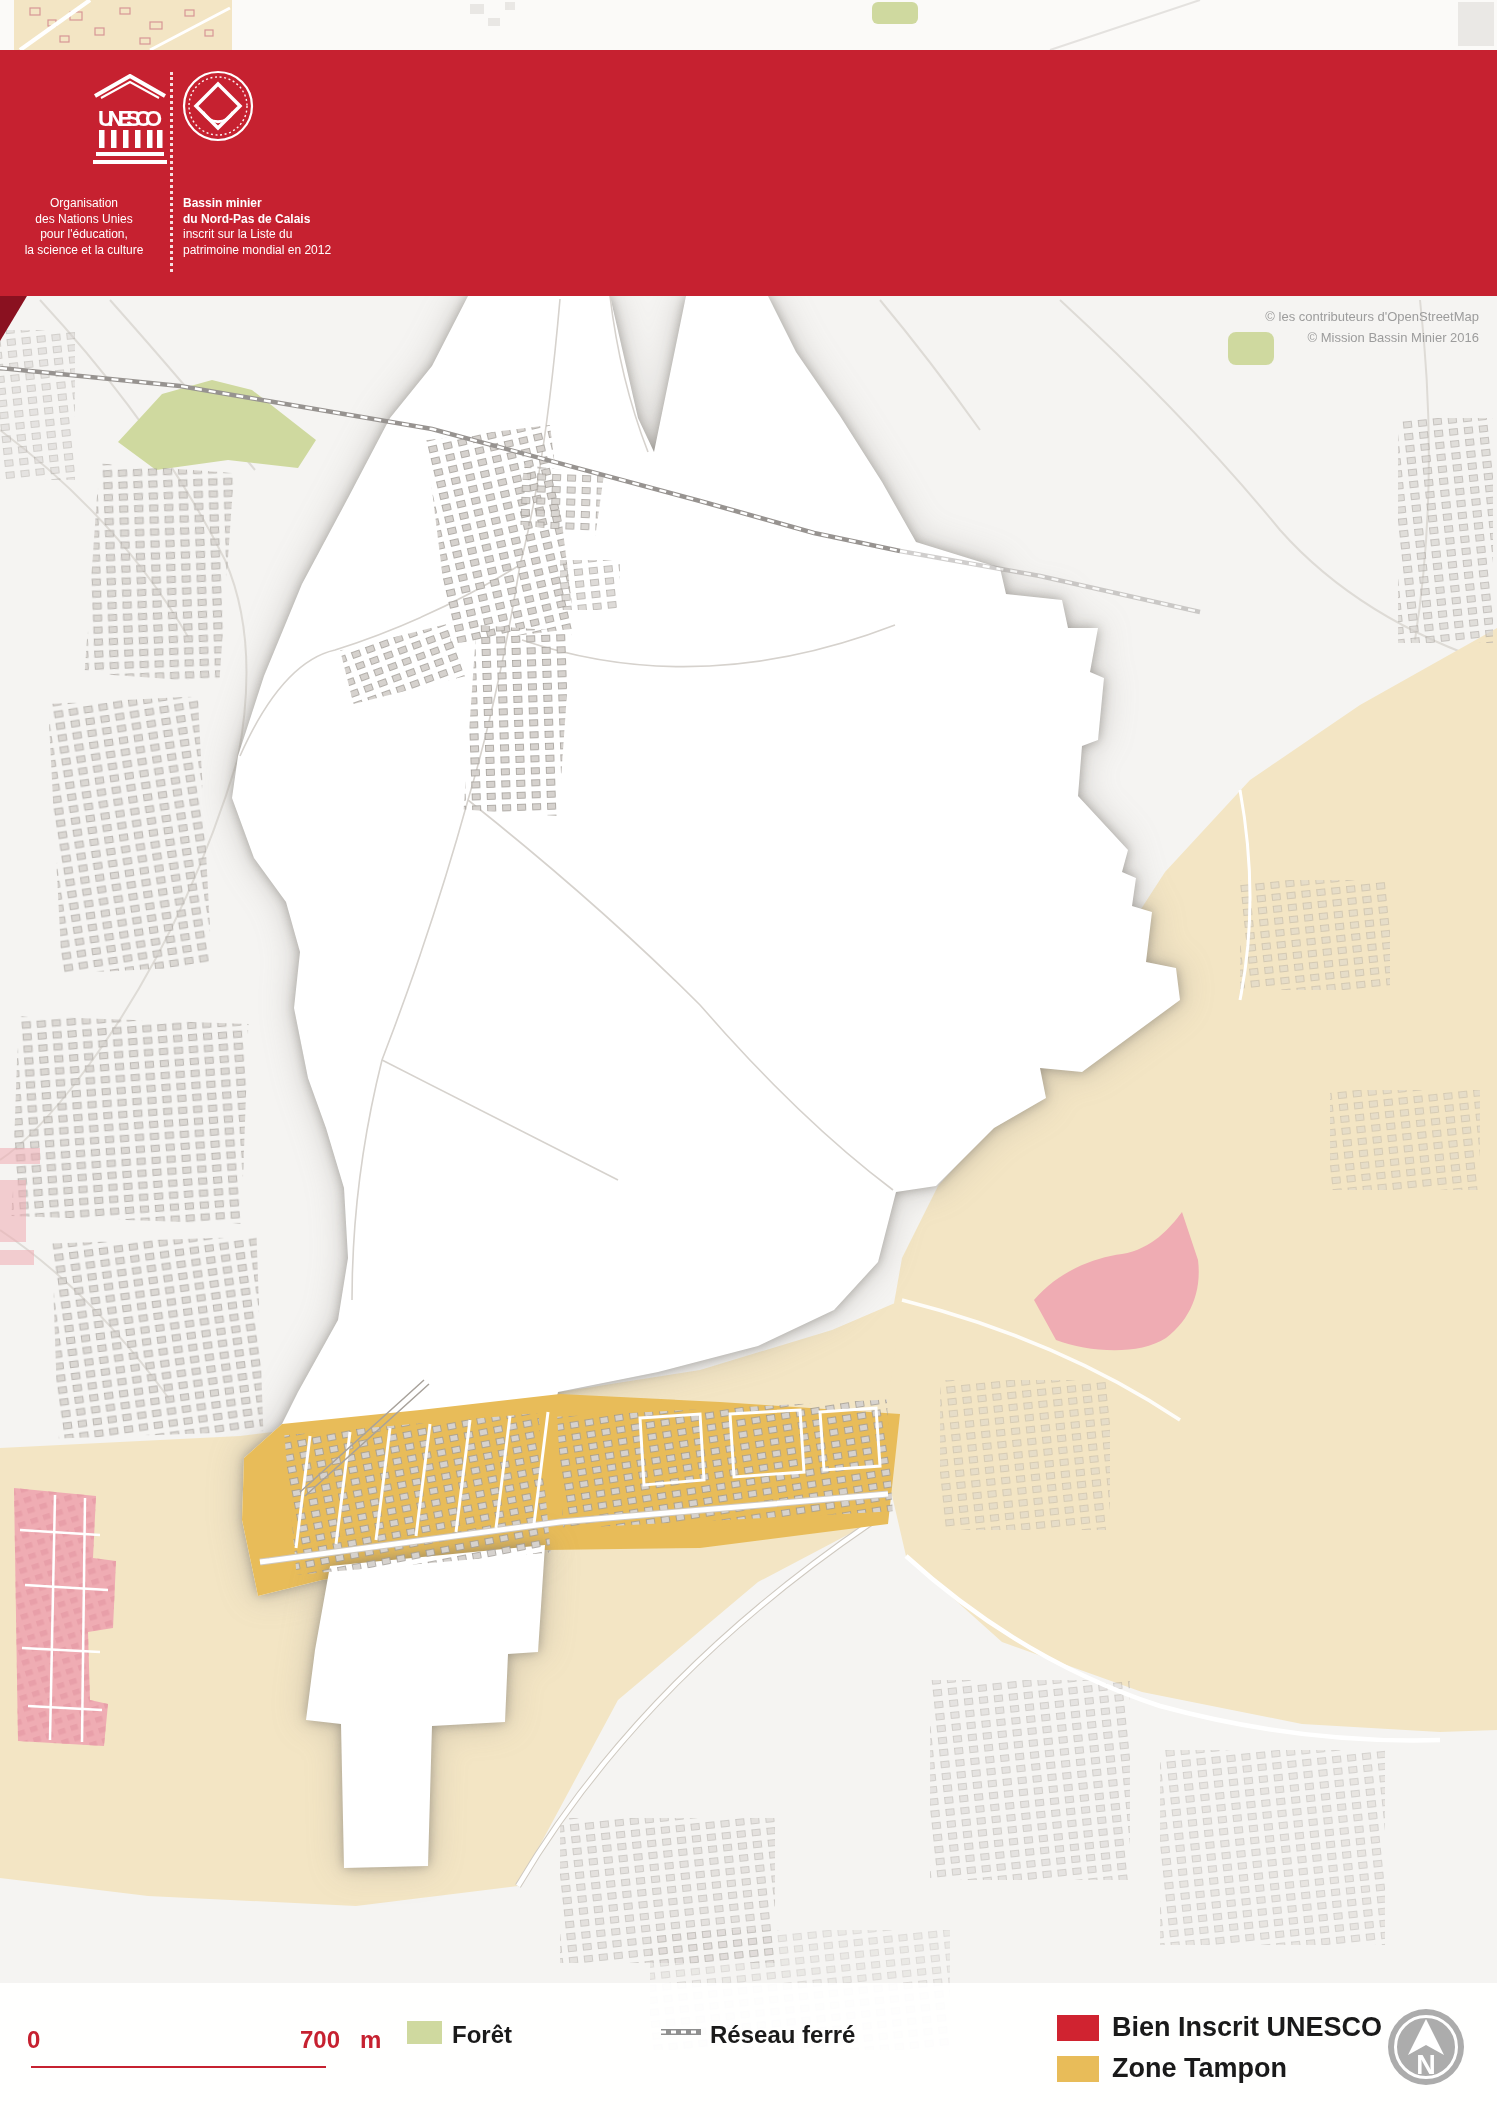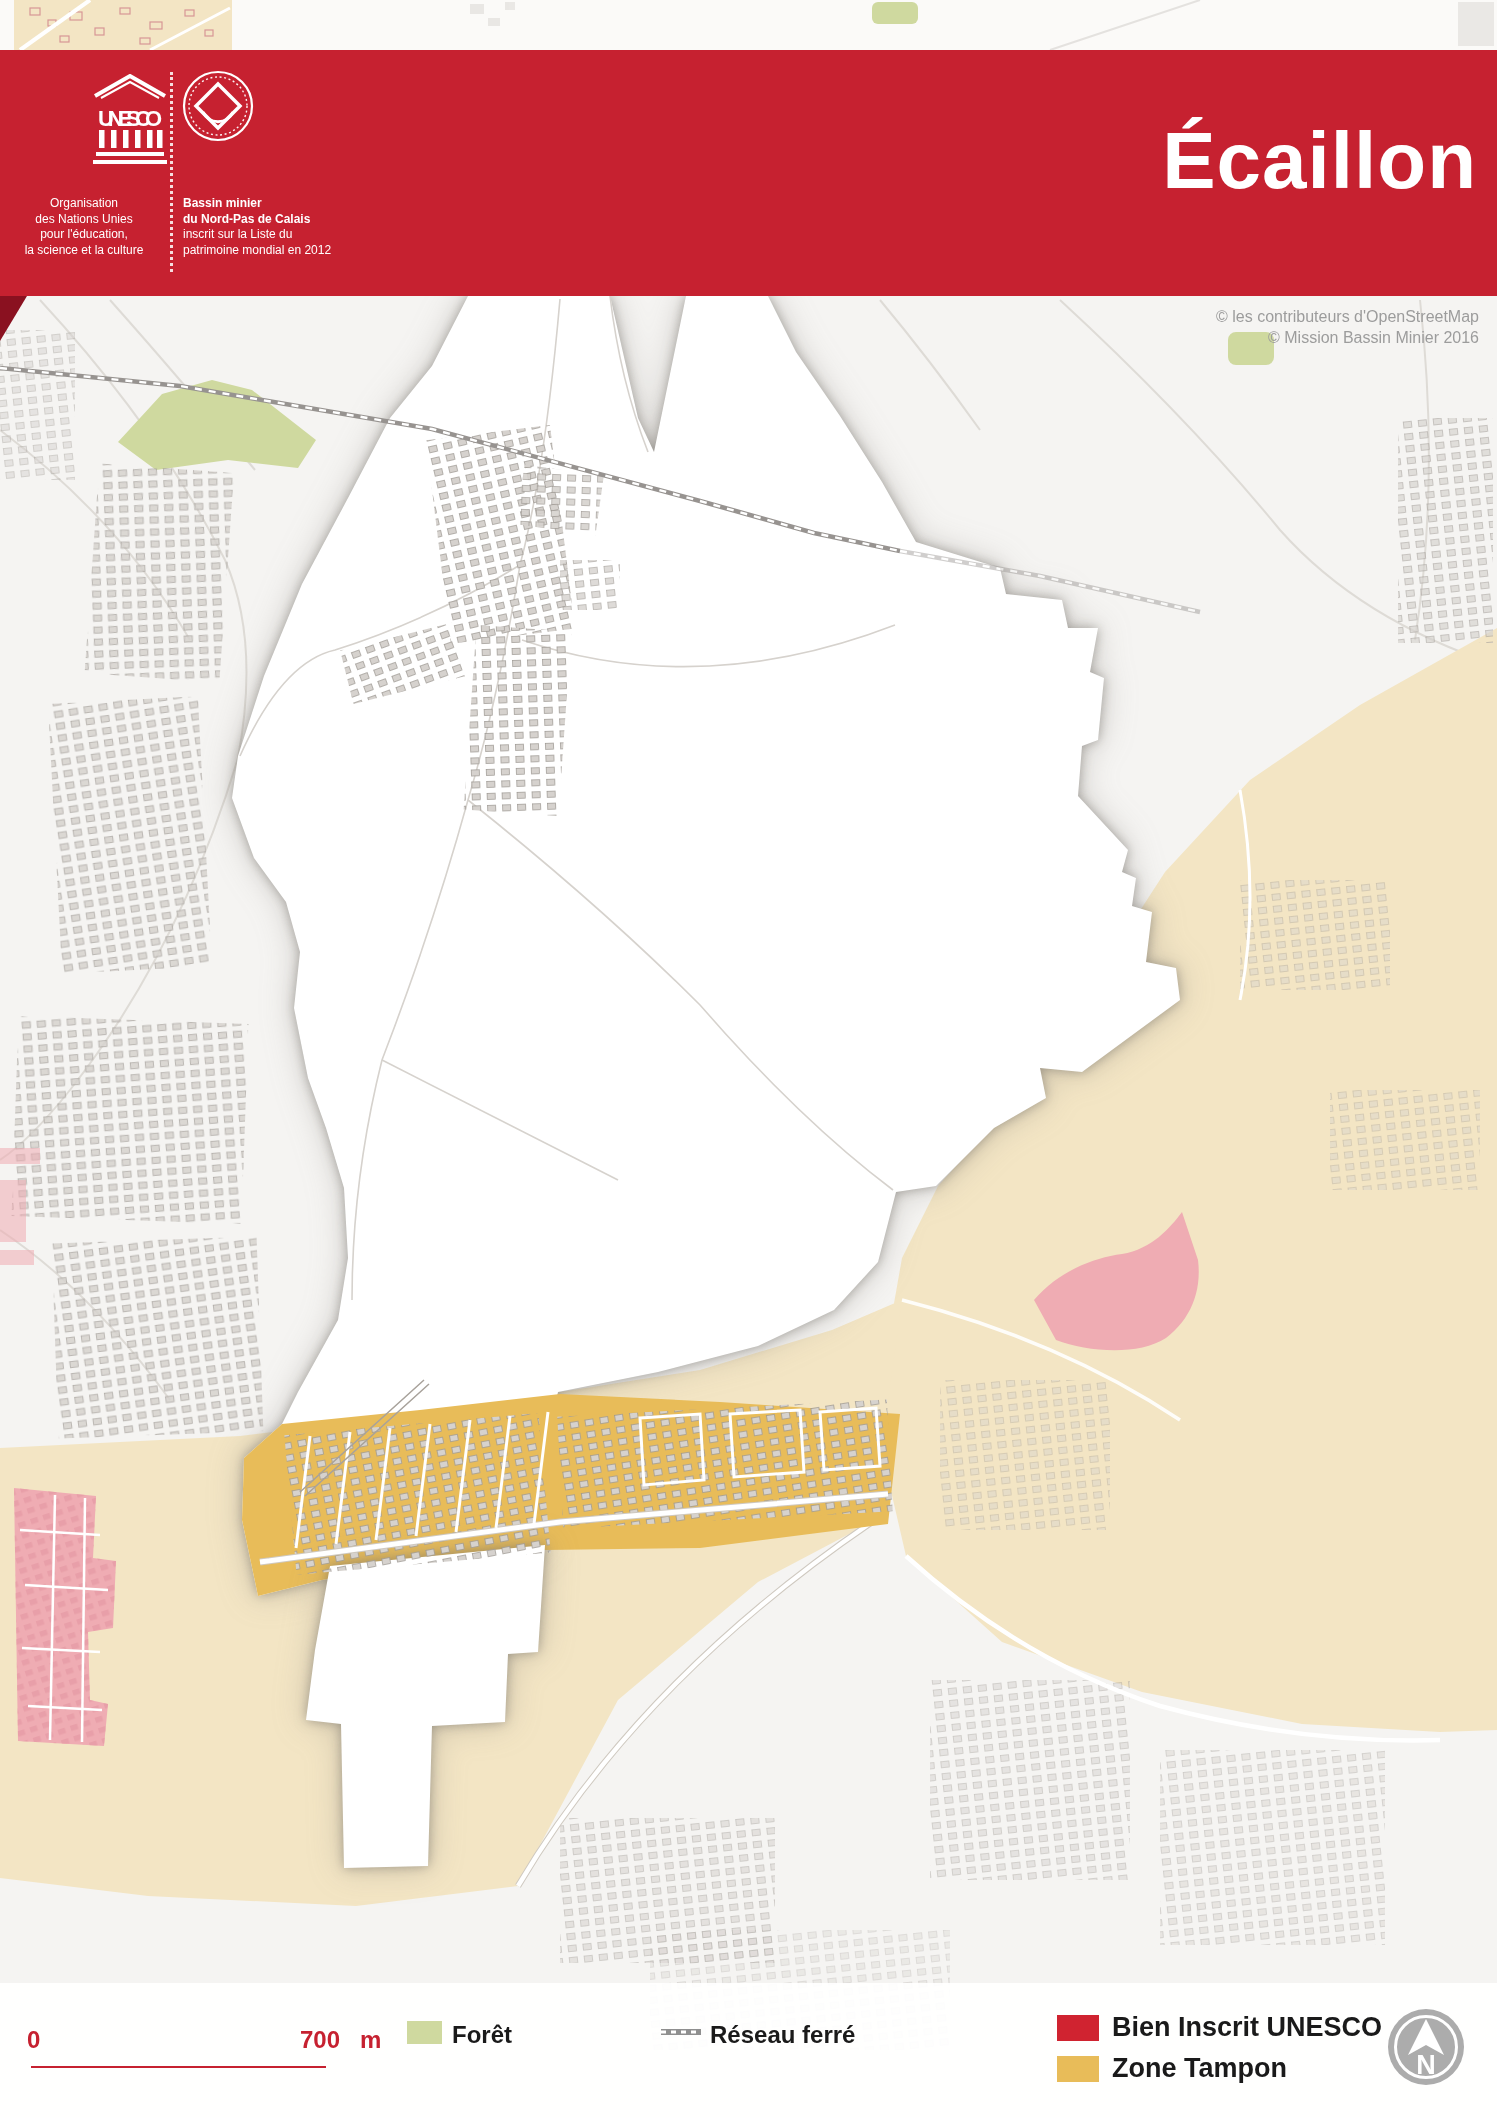--- a/index.html
+++ b/index.html
@@ -36,21 +36,21 @@
   .road-faint{stroke:var(--c-road);fill:none;}
   .road-white{stroke:#ffffff;fill:none;}
   .road-casing{stroke:#CFC9C0;fill:none;}
   .rail-base{stroke:var(--c-rail);fill:none;}
   .rail-dash{stroke:#ffffff;fill:none;stroke-dasharray:7 7;}
   .bld-rect{fill:var(--c-building);stroke:var(--c-building_stroke);stroke-width:.7;}
   .pink{fill:var(--c-bien_inscrit_muted);}
   .notch{fill:var(--c-fold_red);}
 
   .credits{position:absolute;right:18px;top:306px;text-align:right;z-index:4;
-           font-size:16px;line-height:21px;color:var(--c-credit_gray);}
+           font-size:13px;line-height:21px;color:var(--c-credit_gray);}
 
   
   .legend-label{position:absolute;font-weight:700;color:var(--c-legend_text);z-index:6;white-space:nowrap;}
   .sm{font-size:24px;}
   .lg{font-size:27px;}
   .swatch{position:absolute;z-index:6;}
   .scale-zero,.scale-dist,.scale-unit{position:absolute;z-index:6;font-size:24px;font-weight:600;
            color:var(--c-scale_red);}
   .scale-line{position:absolute;left:31px;top:2066px;width:295px;border-top:2px solid var(--c-scale_red);z-index:6;}
 </style>
@@ -254,21 +254,20 @@
       <div>la science et la culture</div>
     </div>
 
     <div class="site-text">
       <div class="b">Bassin minier</div>
       <div class="b">du Nord-Pas de Calais</div>
       <div>inscrit sur la Liste du</div>
       <div>patrimoine mondial en 2012</div>
     </div>
 
-    <div class="big-title">Écaillon</div>
   </div>
 
   <div class="credits">
     <div>© les contributeurs d'OpenStreetMap</div>
     <div>© Mission Bassin Minier 2016</div>
   </div>
 
   <div>
     <span class="scale-zero" style="left:27px;top:2026px;">0</span>
     <span class="scale-dist" style="left:300px;top:2026px;">700</span>

